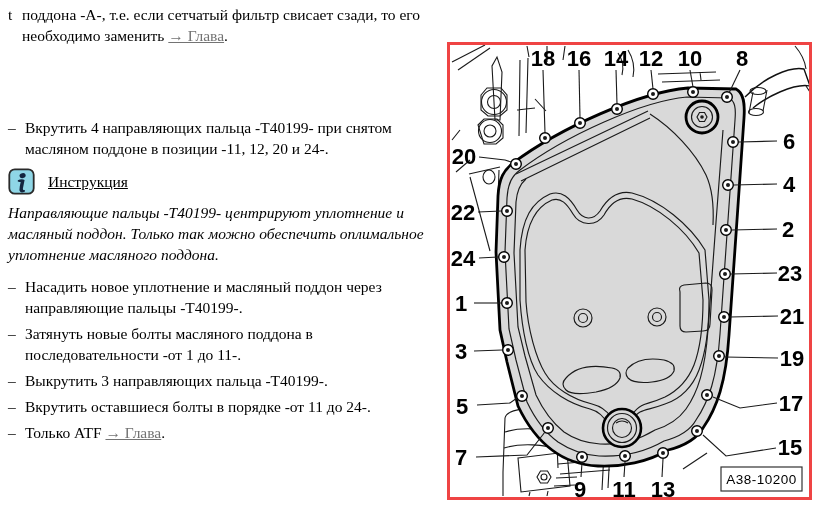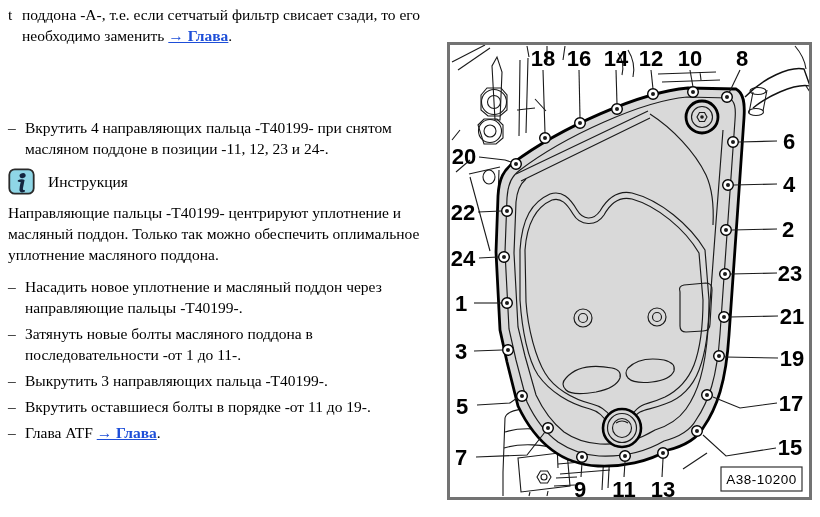--- a/index.html
+++ b/index.html
@@ -8,28 +8,28 @@
 
   
   .textcol{position:absolute;left:8px;top:4px;width:436px;
            font-size:15.5px;line-height:21px;}
   .row{display:flex;align-items:flex-start;}
   .marker{flex:none;width:14px;}
   .dashm{flex:none;width:17px;}
   .tbody{flex:1;}
   .intro{margin-bottom:71px;}
   .item{margin-bottom:5px;}
-  a.chap{color:#1d4ed8;text-decoration:underline;cursor:pointer;font-weight:bold;}
+  a.chap{color:#737373;text-decoration:underline;cursor:pointer;}
   .inforow{display:flex;align-items:center;gap:13px;margin:9px 0 7px 0;}
-  .infolabel{font-size:15.5px;}
-  .note{margin:0 0 11px 0;}
+  .infolabel{font-size:15.5px;text-decoration:underline;}
+  .note{margin:0 0 11px 0;font-style:italic;}
 
   
   .frame{position:absolute;left:447px;top:42px;width:365px;height:458px;
-         box-sizing:border-box;border:3px solid #737373;background:#fff;}
+         box-sizing:border-box;border:3px solid #ef4444;background:#fff;}
   .frame svg{display:block;}
 
   
   .thin{stroke:#1a1a1a;stroke-width:1.1;fill:none;}
   .med{stroke:#111;stroke-width:1.4;fill:none;}
   .pan{fill:#d9d9d9;stroke:#000;stroke-width:2.8;}
   .inner{stroke:#1a1a1a;stroke-width:1.15;fill:none;}
   .cl{stroke:#1a1a1a;stroke-width:1.1;fill:none;}
   .bolt{fill:#fff;stroke:#000;stroke-width:1.4;}
   .boltc{fill:#1a1a1a;}
@@ -45,21 +45,21 @@
 <div class="textcol">
 
   <div class="row intro">
     <span class="marker">t</span>
     <span class="tbody"><span>поддона -А-, т.е. если сетчатый фильтр свисает сзади, то его необходимо заменить</span>
       <a class="chap">→ Глава</a><span>.</span></span>
   </div>
 
   <div class="row item">
     <span class="dashm">–</span>
-    <span class="tbody">Вкрутить 4 направляющих пальца -Т40199- при снятом масляном поддоне в позиции -11, 12, 23 и 24-.</span>
+    <span class="tbody">Вкрутить 4 направляющих пальца -Т40199- при снятом масляном поддоне в позиции -11, 12, 20 и 24-.</span>
   </div>
 
   <div class="inforow">
     <svg width="27" height="27" viewBox="0 0 27 27">
       <rect x="1.3" y="1.3" width="24.4" height="24.4" rx="5.5" fill="#8fd6e6" stroke="#2a2a2a" stroke-width="1.8"></rect>
       <ellipse cx="14.6" cy="7.6" rx="3.1" ry="2.5" fill="#13253f" transform="rotate(-14 14.6 7.6)"></ellipse>
       <path d="M9.8,12.2 Q13.6,10.6 16.6,11.9 L14.9,20.6 Q14.6,22.6 16.9,22.1
                L17,23.6 Q12.1,25.8 11.4,22.3 Q11.6,17.8 12.7,13.9
                Q10.7,14.1 9.8,13.6 Z" fill="#13253f"></path>
     </svg>
@@ -75,25 +75,25 @@
   <div class="row item">
     <span class="dashm">–</span>
     <span class="tbody">Затянуть новые болты масляного поддона в последовательности -от 1 до 11-.</span>
   </div>
   <div class="row item">
     <span class="dashm">–</span>
     <span class="tbody">Выкрутить 3 направляющих пальца -Т40199-.</span>
   </div>
   <div class="row item">
     <span class="dashm">–</span>
-    <span class="tbody">Вкрутить оставшиеся болты в порядке -от 11 до 19-.</span>
-  </div>
-  <div class="row item">
-    <span class="dashm">–</span>
-    <span class="tbody"><span>Глава ATF</span>
+    <span class="tbody">Вкрутить оставшиеся болты в порядке -от 11 до 24-.</span>
+  </div>
+  <div class="row item">
+    <span class="dashm">–</span>
+    <span class="tbody"><span>Только ATF</span>
       <a class="chap">→ Глава</a><span>.</span></span>
   </div>
 
 </div>
 
 <div class="frame">
 <svg width="359" height="452" viewBox="450 45 359 452">
 
   <g>
     <path class="thin" d="M452,62 L485,45"></path>

